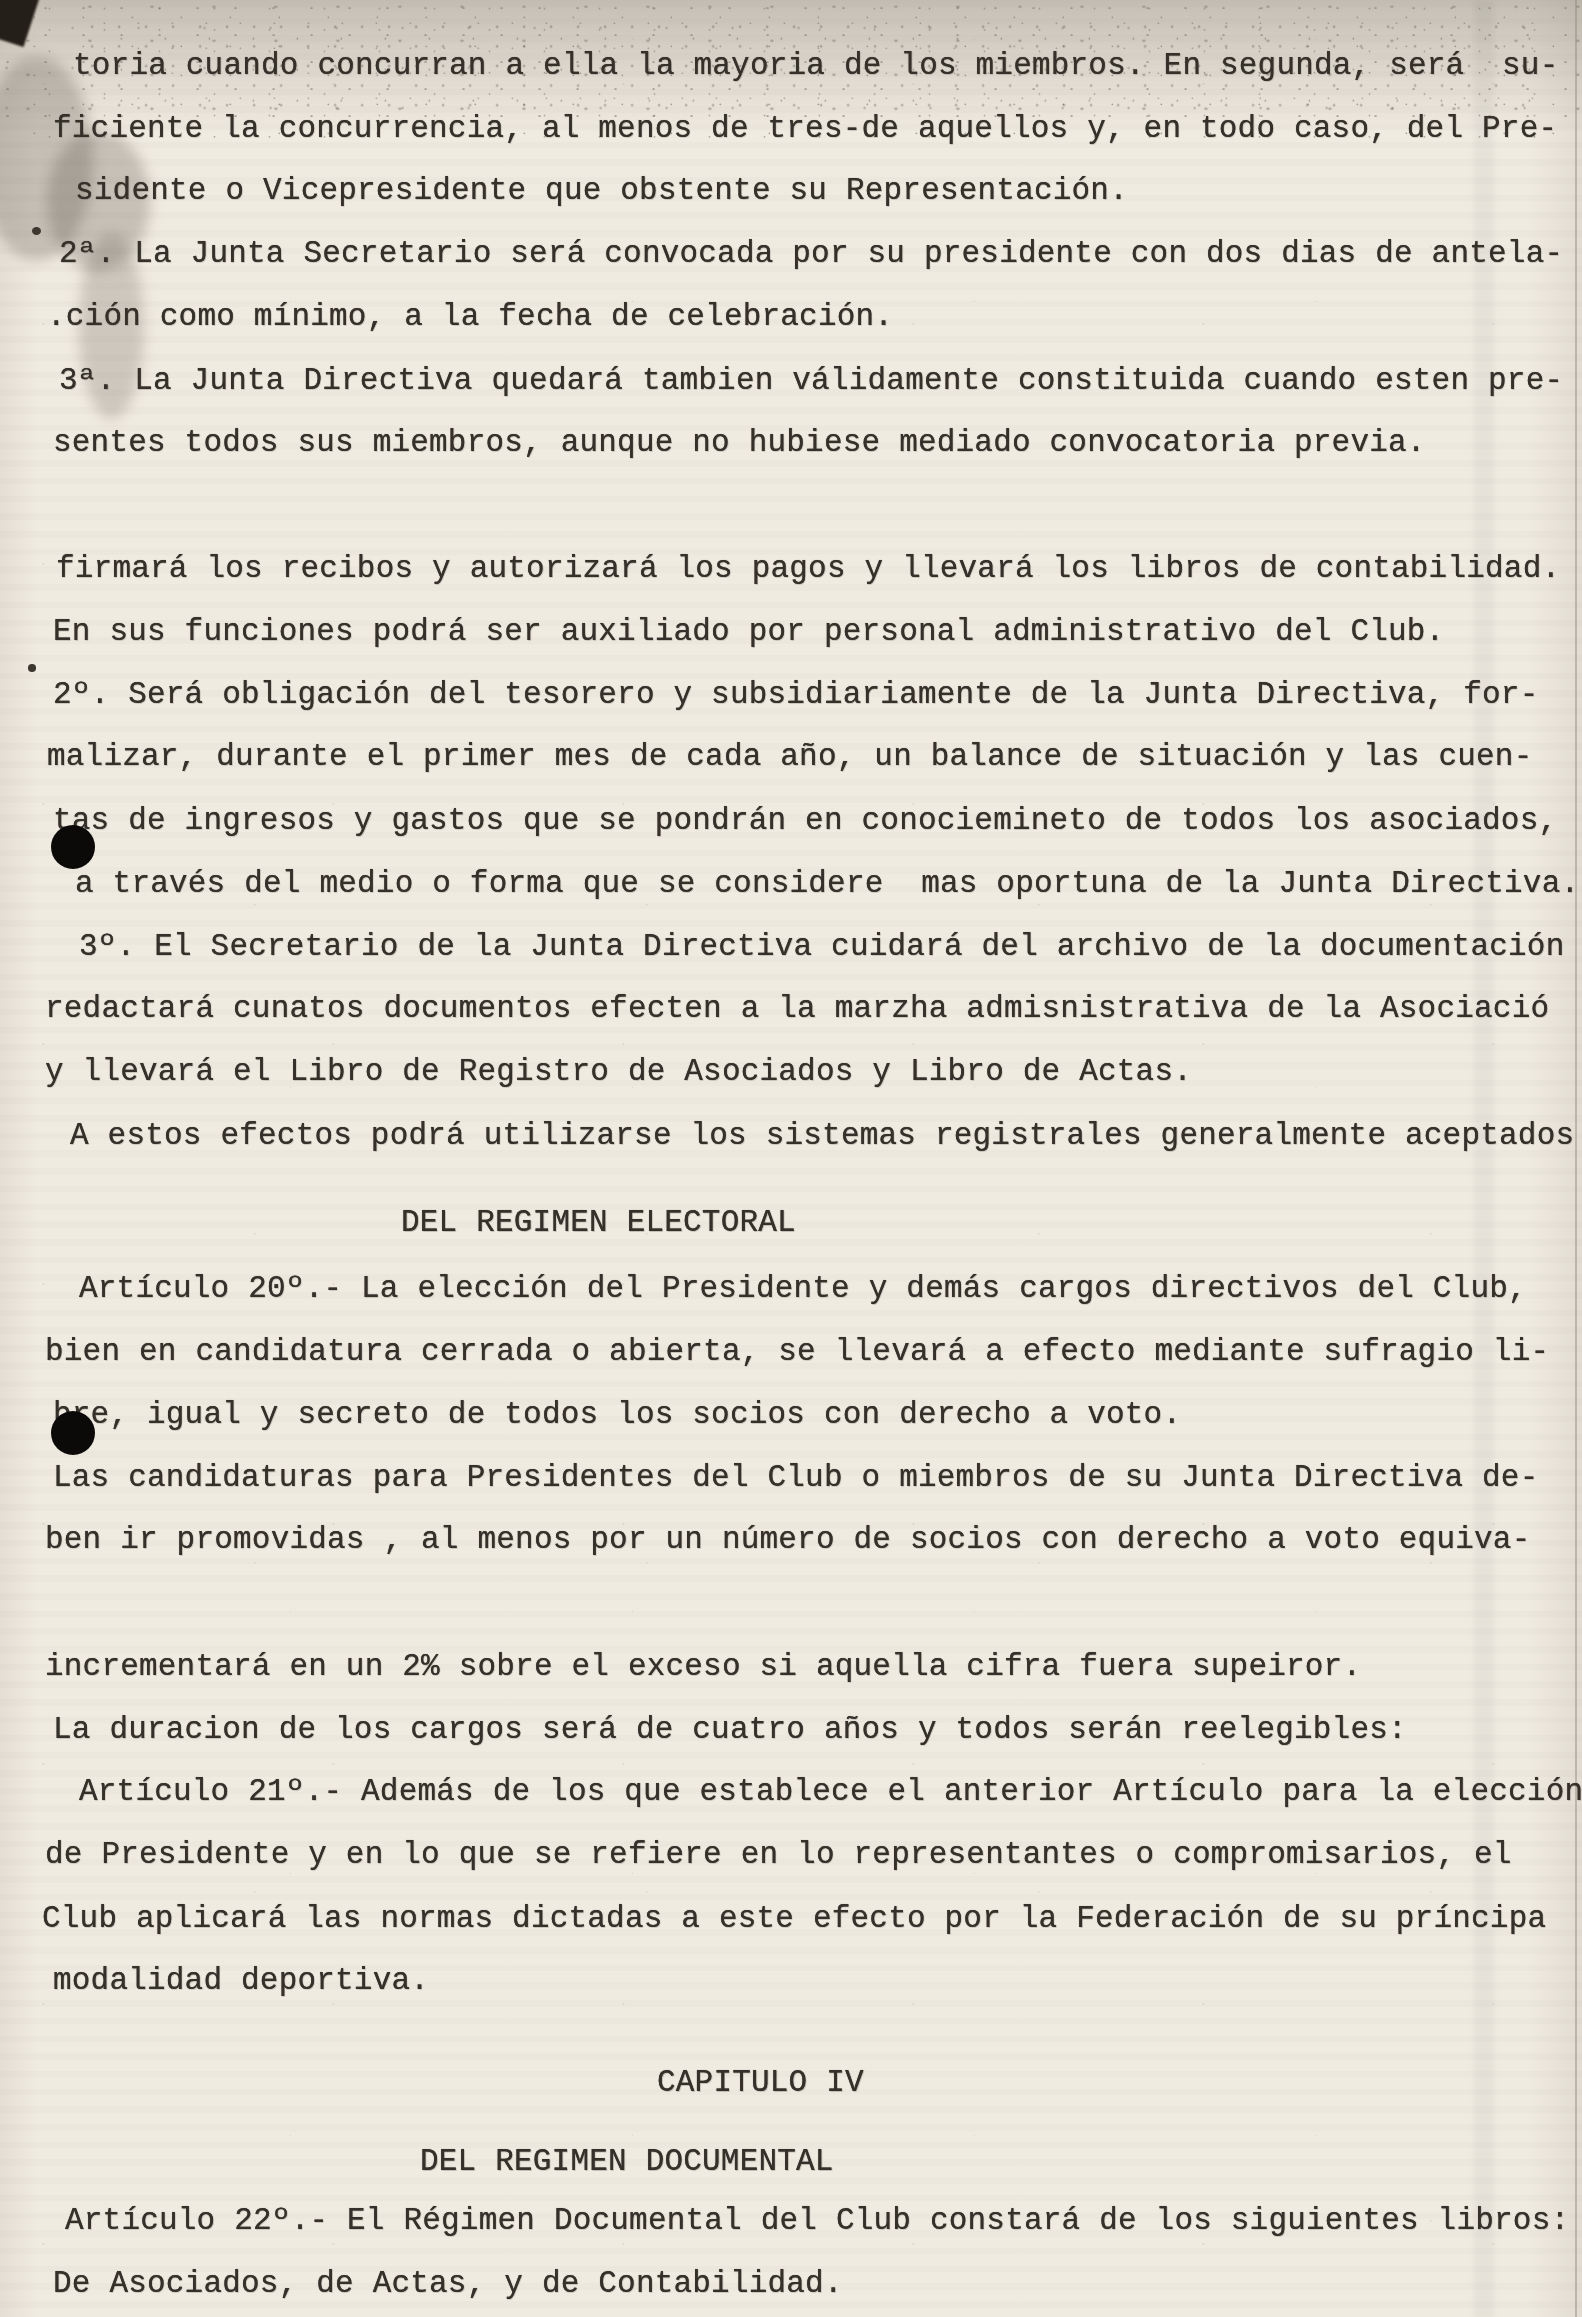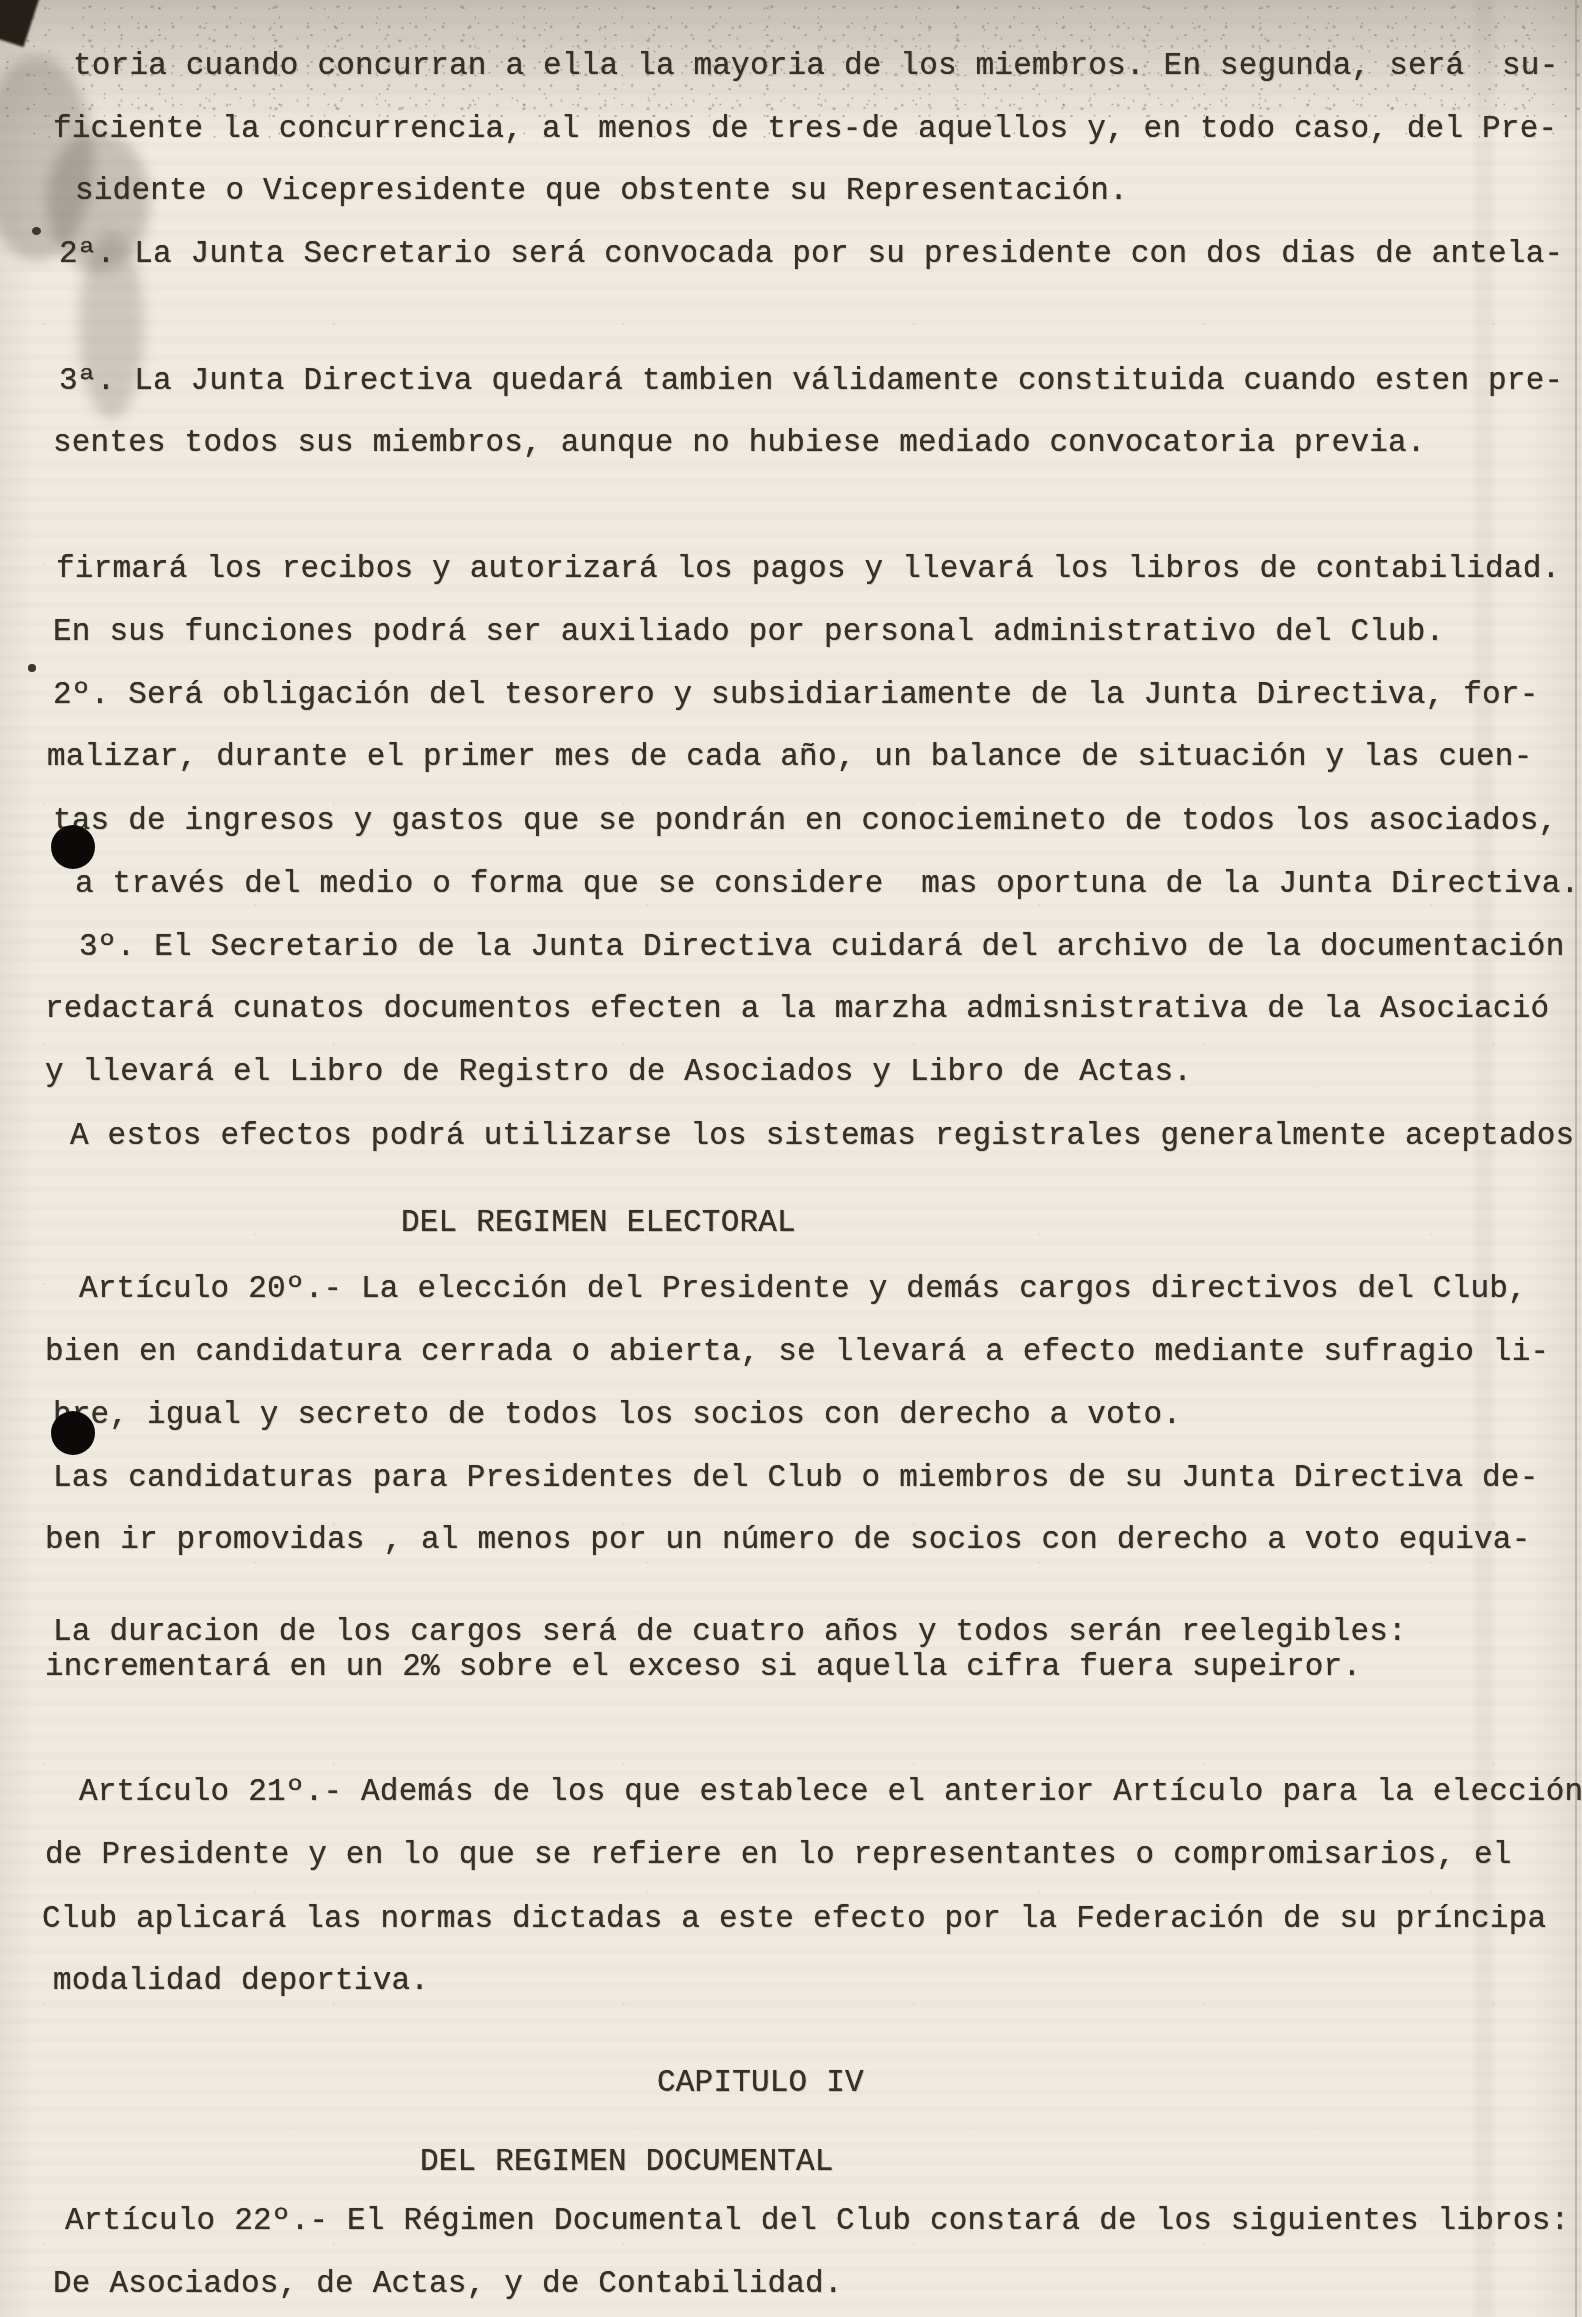--- a/index.html
+++ b/index.html
@@ -89,40 +89,41 @@
   <div class="smudge smudge-c"></div>
   <div class="edge-line-right"></div>
   <div class="edge-streak"></div>
   <div class="speck" style="top:227px;left:32px;width:9.3px;height:8.4px;"></div>
   <div class="speck" style="top:664px;left:28px;width:7.5px;height:7.5px;"></div>
 
   <div class="ln" style="top:47px;left:73px">toria cuando concurran a ella la mayoria de los miembros. En segunda, será  su-</div>
   <div class="ln" style="top:110px;left:53px">ficiente la concurrencia, al menos de tres-de aquellos y, en todo caso, del Pre-</div>
   <div class="ln" style="top:172px;left:75px">sidente o Vicepresidente que obstente su Representación.</div>
   <div class="ln" style="top:235px;left:59px">2ª. La Junta Secretario será convocada por su presidente con dos dias de antela-</div>
+  <div class="ln" style="top:298px;left:47px">.ción como mínimo, a la fecha de celebración.</div>
   <div class="ln" style="top:362px;left:59px">3ª. La Junta Directiva quedará tambien válidamente constituida cuando esten pre-</div>
   <div class="ln" style="top:424px;left:53px">sentes todos sus miembros, aunque no hubiese mediado convocatoria previa.</div>
   <div class="ln" style="top:550px;left:56px">firmará los recibos y autorizará los pagos y llevará los libros de contabilidad.</div>
   <div class="ln" style="top:613px;left:53px">En sus funciones podrá ser auxiliado por personal administrativo del Club.</div>
   <div class="ln" style="top:676px;left:53px">2º. Será obligación del tesorero y subsidiariamente de la Junta Directiva, for-</div>
   <div class="ln" style="top:738px;left:47px">malizar, durante el primer mes de cada año, un balance de situación y las cuen-</div>
   <div class="ln" style="top:802px;left:53px">tas de ingresos y gastos que se pondrán en conociemineto de todos los asociados,</div>
   <div class="ln" style="top:865px;left:75px">a través del medio o forma que se considere  mas oportuna de la Junta Directiva.</div>
   <div class="ln" style="top:928px;left:79px">3º. El Secretario de la Junta Directiva cuidará del archivo de la documentación</div>
   <div class="ln" style="top:990px;left:45px">redactará cunatos documentos efecten a la marzha admisnistrativa de la Asociació</div>
   <div class="ln" style="top:1053px;left:45px">y llevará el Libro de Registro de Asociados y Libro de Actas.</div>
   <div class="ln" style="top:1117px;left:70px">A estos efectos podrá utilizarse los sistemas registrales generalmente aceptados</div>
   <div class="ln heading" style="top:1204px;left:401px">DEL REGIMEN ELECTORAL</div>
   <div class="ln" style="top:1270px;left:79px">Artículo 20º.- La elección del Presidente y demás cargos directivos del Club,</div>
   <div class="ln" style="top:1333px;left:45px">bien en candidatura cerrada o abierta, se llevará a efecto mediante sufragio li-</div>
   <div class="ln" style="top:1396px;left:53px">bre, igual y secreto de todos los socios con derecho a voto.</div>
   <div class="ln" style="top:1459px;left:53px">Las candidaturas para Presidentes del Club o miembros de su Junta Directiva de-</div>
   <div class="ln" style="top:1521px;left:45px">ben ir promovidas , al menos por un número de socios con derecho a voto equiva-</div>
   <div class="ln" style="top:1648px;left:45px">incrementará en un 2% sobre el exceso si aquella cifra fuera supeiror.</div>
-  <div class="ln" style="top:1613px;left:53px">La duracion de los cargos será de cuatro años y todos serán reelegibles:</div>
+  <div class="ln" style="top:1711px;left:53px">La duracion de los cargos será de cuatro años y todos serán reelegibles:</div>
   <div class="ln" style="top:1773px;left:79px">Artículo 21º.- Además de los que establece el anterior Artículo para la elección</div>
   <div class="ln" style="top:1836px;left:45px">de Presidente y en lo que se refiere en lo representantes o compromisarios, el</div>
   <div class="ln" style="top:1900px;left:42px">Club aplicará las normas dictadas a este efecto por la Federación de su príncipa</div>
   <div class="ln" style="top:1962px;left:53px">modalidad deportiva.</div>
   <div class="ln heading" style="top:2064px;left:657px">CAPITULO IV</div>
   <div class="ln heading" style="top:2143px;left:420px">DEL REGIMEN DOCUMENTAL</div>
   <div class="ln" style="top:2202px;left:65px">Artículo 22º.- El Régimen Documental del Club constará de los siguientes libros:</div>
   <div class="ln" style="top:2265px;left:53px">De Asociados, de Actas, y de Contabilidad.</div>
 
   <div class="punch" style="top:825px;left:51px"></div>

